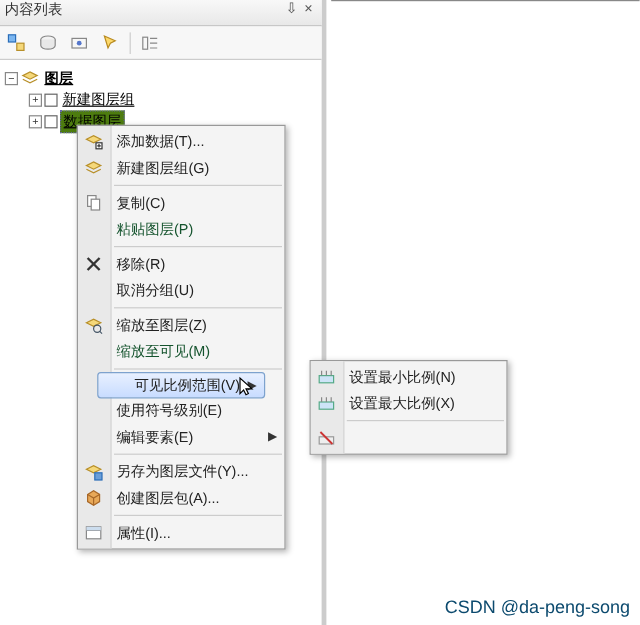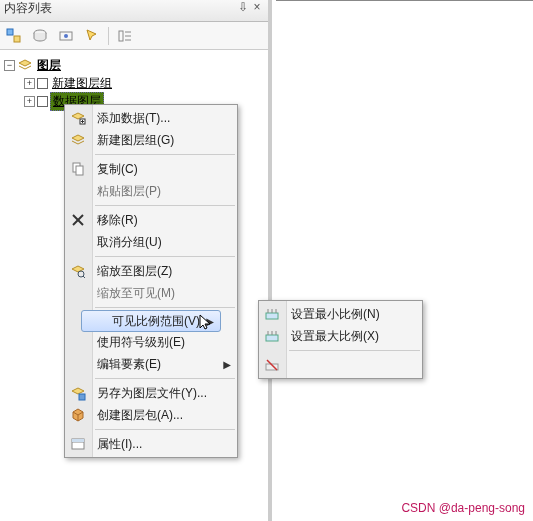--- a/index.html
+++ b/index.html
@@ -21,29 +21,29 @@
 .selected { background: #4d7c0f; border: 1px dotted #66a; }
 .ind { display: inline-block; }
 .chk { width: 11px; height: 11px; border: 1px solid #666; background: #fff; cursor: pointer; }
 
 .menu { position: absolute; background: #f4f4f4; border: 1px solid #999; box-shadow: 2px 2px 5px rgba(0,0,0,0.3); }
 .menu1 { left: 64px; top: 104px; width: 174px; }
 .menu2 { left: 258px; top: 300px; width: 165px; }
 .menu-icon-col { position: absolute; left: 0; top: 0; bottom: 0; width: 28px; background: #e9e9e9; border-right: 1px solid #d5d5d5; }
 .menu-items { position: relative; padding: 2px 0; }
 .menu-item { height: 22px; display: flex; align-items: center; padding-left: 32px; padding-right: 18px; cursor: pointer; position: relative; color: #222; }
-.menu-item.disabled { color: #737373; cursor: default; }
+.menu-item.disabled { color: #14532d; cursor: default; }
 .menu-item.hover { background: linear-gradient(#e8f0ff,#c8dcff); border: 1px solid #7da2ce; border-radius: 3px; height: 22px; margin: -1px 16px; padding-left: 30px; }
 .menu-sep { height: 1px; background: #ccc; margin: 3px 2px 3px 30px; }
 .menu-icon { position: absolute; left: 4px; width: 18px; height: 18px; display: flex; align-items: center; justify-content: center; }
 .arrow { position: absolute; right: 6px; font-size: 10px; color: #333; }
 .cursor { position: absolute; left: 198px; top: 313px; font-size: 16px; pointer-events: none; }
 
 .map-area { position: absolute; left: 276px; top: 0; right: 0; bottom: 0; background: #fff; border-top: 1px solid #888; }
-.watermark { position: absolute; right: 8px; bottom: 6px; color: #be185d; font-size: 12px; }
+.watermark { position: absolute; right: 8px; bottom: 6px; color: #0c4a6e; font-size: 15px; }
 
 svg { display: block; }
 </style>
 </head>
 <body>
 
 <div class="panel">
   <div class="panel-header">
     <span class="panel-title">内容列表</span>
     <span class="pin-icon">⇩</span>

